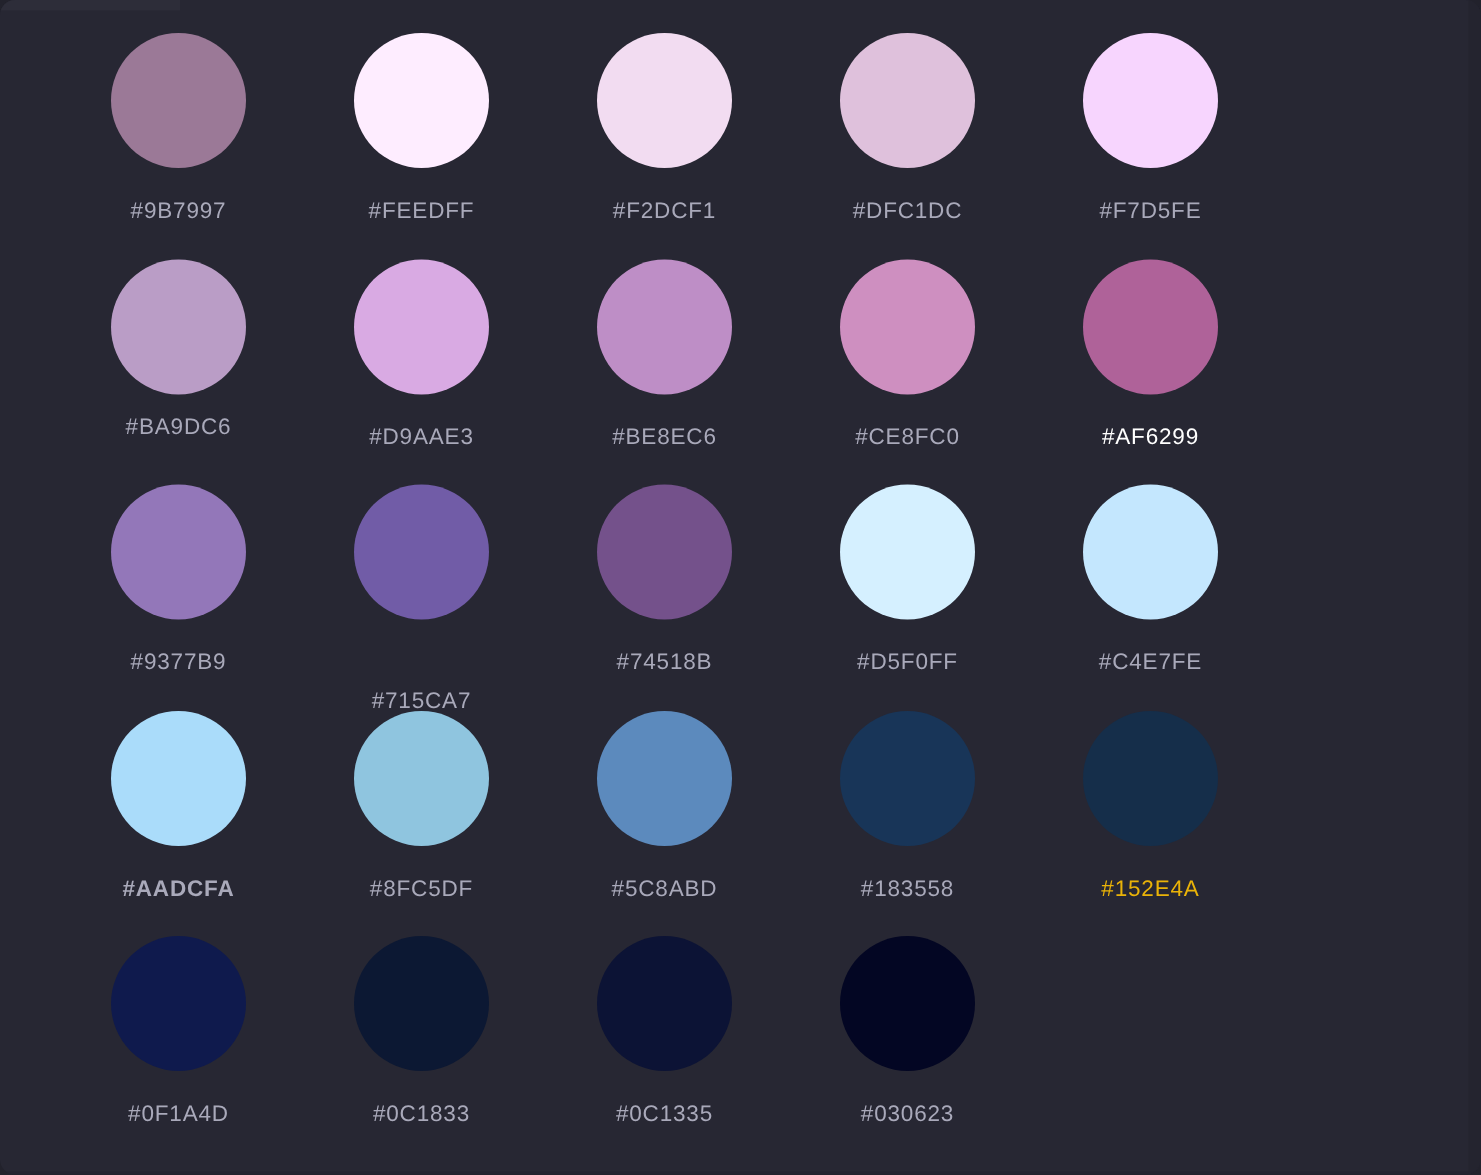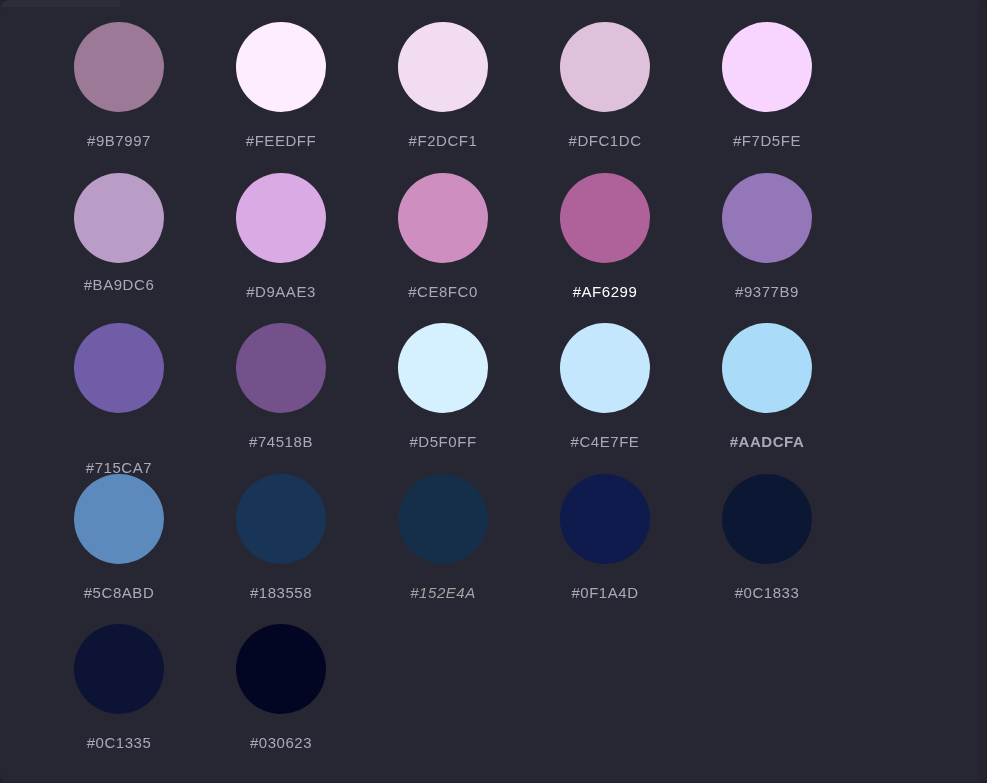--- a/index.html
+++ b/index.html
@@ -124,20 +124,24 @@
       </div>
       <div class="swatch-cell">
         <div class="swatch-circle" style="background: rgb(186, 157, 198);"></div>
         <div class="swatch-label" style="color: rgb(169, 169, 186); margin-top: 14px;">#BA9DC6</div>
       </div>
       <div class="swatch-cell">
         <div class="swatch-circle" style="background: rgb(217, 170, 227);"></div>
         <div class="swatch-label" style="color: rgb(169, 169, 186);">#D9AAE3</div>
       </div>
       <div class="swatch-cell">
+        <div class="swatch-circle" style="background: rgb(190, 142, 198);"></div>
+        <div class="swatch-label" style="color: rgb(169, 169, 186);">#BE8EC6</div>
+      </div>
+      <div class="swatch-cell">
         <div class="swatch-circle" style="background: rgb(206, 143, 192);"></div>
         <div class="swatch-label" style="color: rgb(169, 169, 186);">#CE8FC0</div>
       </div>
       <div class="swatch-cell">
         <div class="swatch-circle" style="background: rgb(175, 98, 153);"></div>
         <div class="swatch-label" style="color: #ffffff;">#AF6299</div>
       </div>
       <div class="swatch-cell">
         <div class="swatch-circle" style="background: rgb(147, 119, 185);"></div>
         <div class="swatch-label" style="color: rgb(169, 169, 186);">#9377B9</div>
@@ -156,30 +160,34 @@
       </div>
       <div class="swatch-cell">
         <div class="swatch-circle" style="background: rgb(196, 231, 254);"></div>
         <div class="swatch-label" style="color: rgb(169, 169, 186);">#C4E7FE</div>
       </div>
       <div class="swatch-cell">
         <div class="swatch-circle" style="background: rgb(170, 220, 250);"></div>
         <div class="swatch-label" style="color: rgb(169, 169, 186); font-weight: bold;">#AADCFA</div>
       </div>
       <div class="swatch-cell">
+        <div class="swatch-circle" style="background: rgb(143, 197, 223);"></div>
+        <div class="swatch-label" style="color: rgb(169, 169, 186);">#8FC5DF</div>
+      </div>
+      <div class="swatch-cell">
         <div class="swatch-circle" style="background: rgb(92, 138, 189);"></div>
         <div class="swatch-label" style="color: rgb(169, 169, 186);">#5C8ABD</div>
       </div>
       <div class="swatch-cell">
         <div class="swatch-circle" style="background: rgb(24, 53, 88);"></div>
         <div class="swatch-label" style="color: rgb(169, 169, 186);">#183558</div>
       </div>
       <div class="swatch-cell">
         <div class="swatch-circle" style="background: rgb(21, 46, 74);"></div>
-        <div class="swatch-label" style="color: #a3a3a3; font-style: italic;">#152E4A</div>
+        <div class="swatch-label" style="color: #eab308;">#152E4A</div>
       </div>
       <div class="swatch-cell">
         <div class="swatch-circle" style="background: rgb(15, 26, 77);"></div>
         <div class="swatch-label" style="color: rgb(169, 169, 186);">#0F1A4D</div>
       </div>
       <div class="swatch-cell">
         <div class="swatch-circle" style="background: rgb(12, 24, 51);"></div>
         <div class="swatch-label" style="color: rgb(169, 169, 186);">#0C1833</div>
       </div>
       <div class="swatch-cell">

